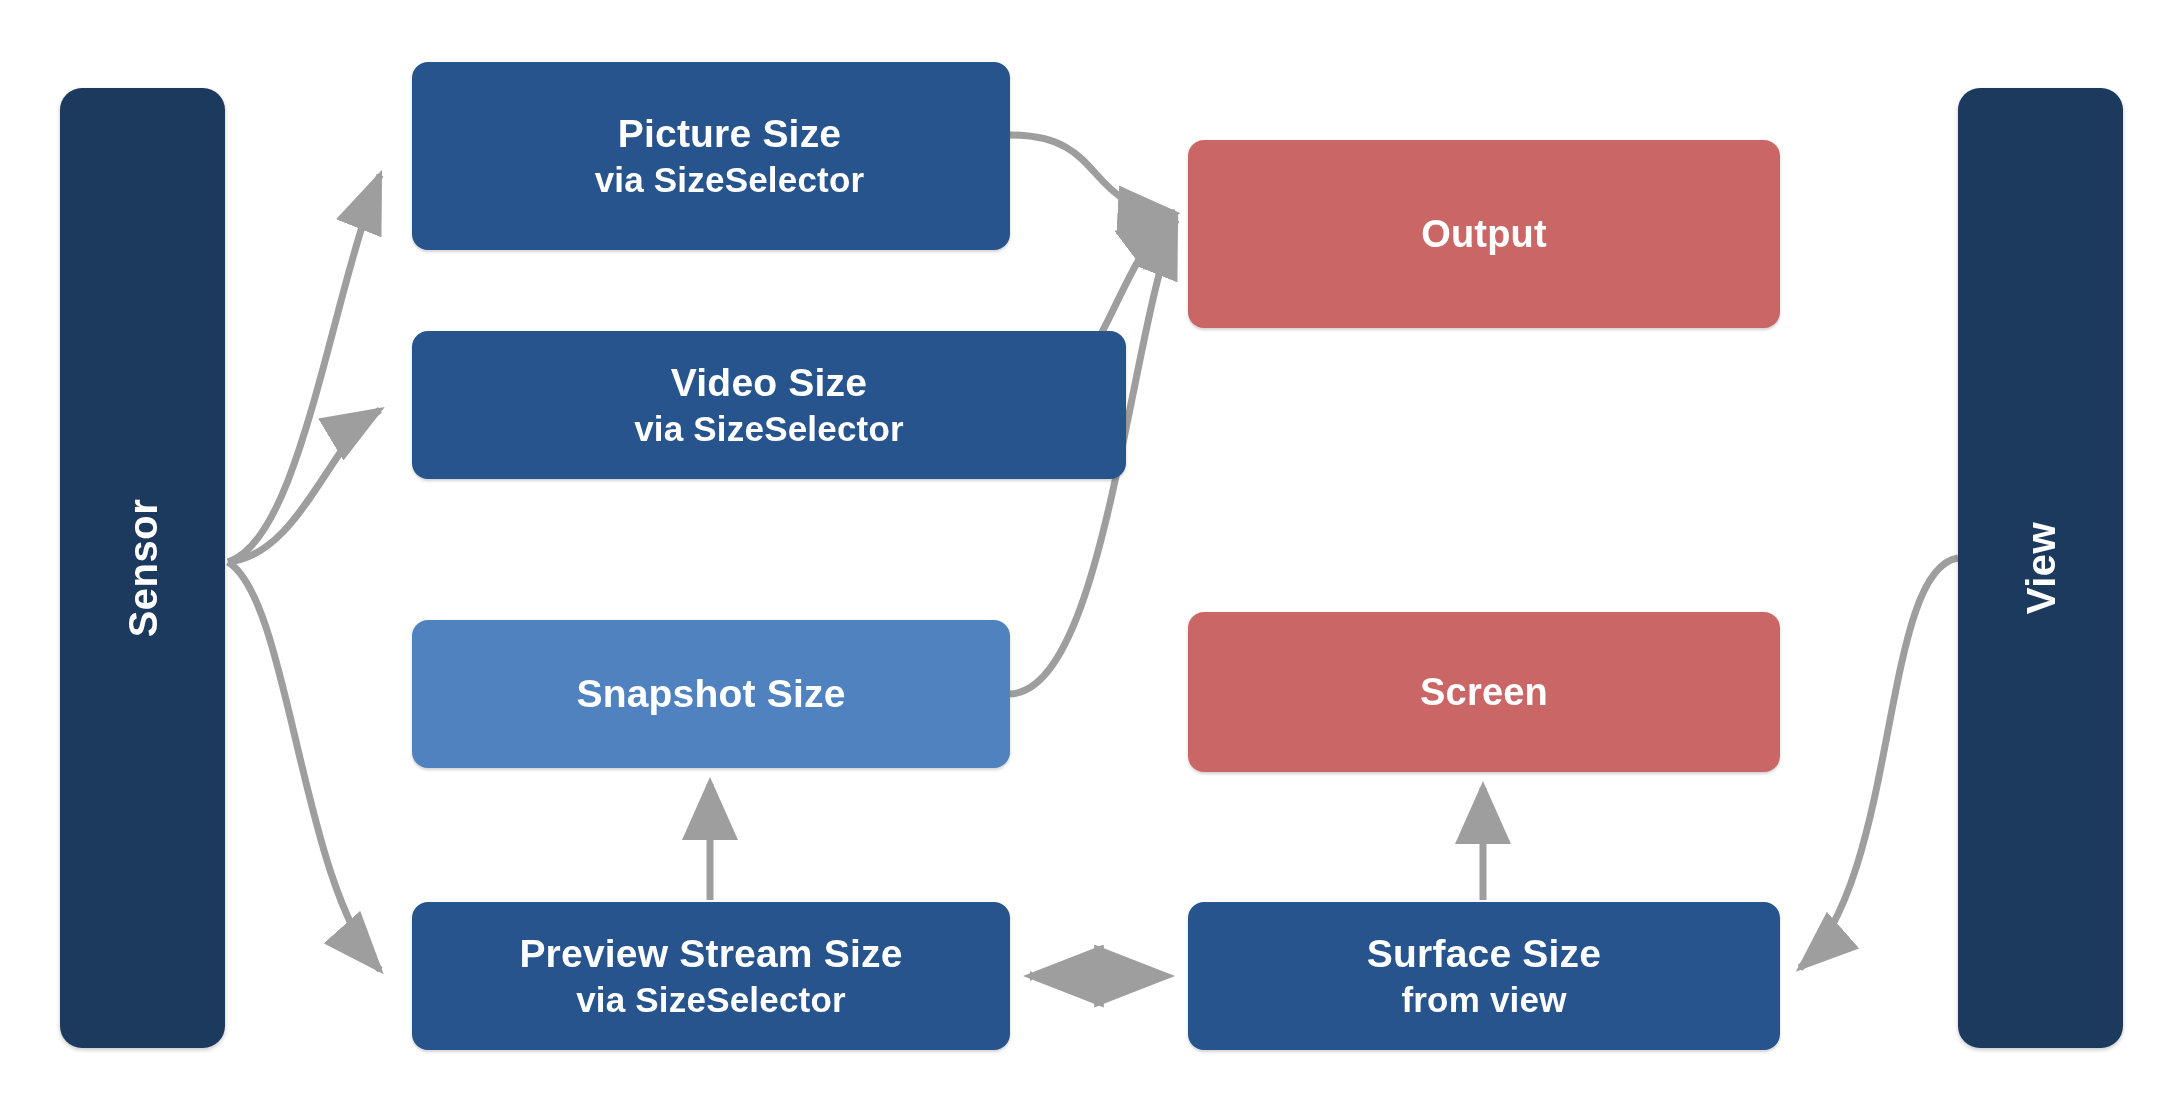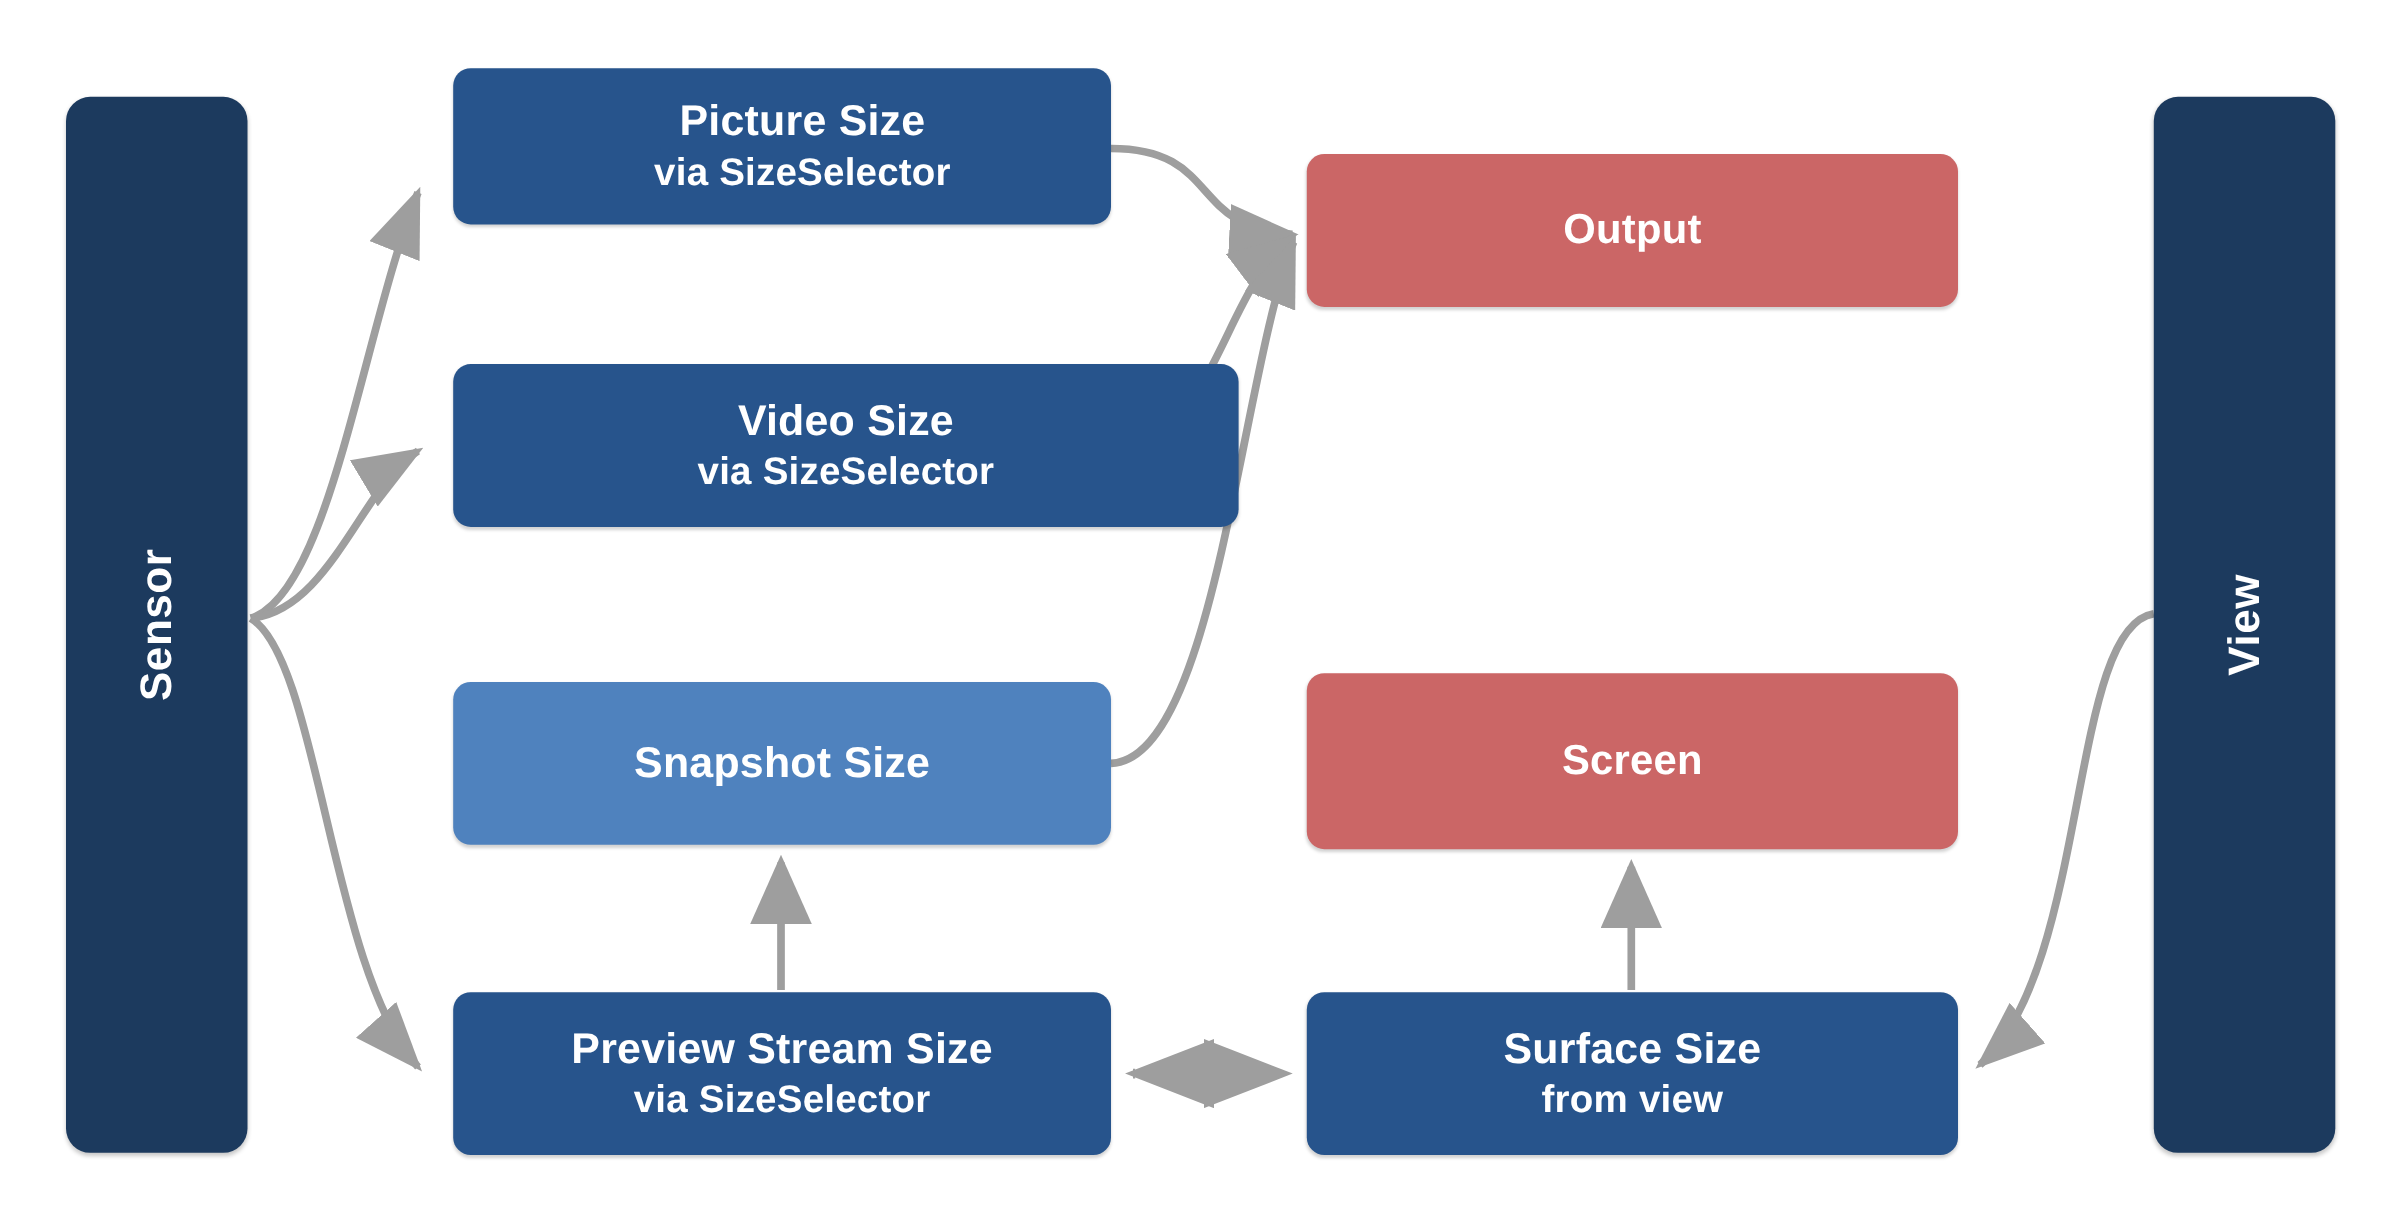--- a/index.html
+++ b/index.html
@@ -74,26 +74,26 @@
     color: #ffffff;
     font-weight: bold;
     font-size: 40px;
     letter-spacing: 0.5px;
   }
 
   
   #lane-sensor   { left: 60px;   top: 88px;  width: 165px; height: 960px; }
   #lane-view     { left: 1958px; top: 88px;  width: 165px; height: 960px; }
 
-  #node-picture  { left: 412px;  top: 62px;  width: 598px; height: 142px;  background: #27548c; padding-left: 37px; }
+  #node-picture  { left: 412px;  top: 62px;  width: 598px; height: 188px;  background: #27548c; padding-left: 37px; }
   #node-video    { left: 412px;  top: 331px; width: 714px; height: 148px;  background: #27548c; }
   #node-snapshot { left: 412px;  top: 620px; width: 598px; height: 148px;  background: #4f82be; }
   #node-preview  { left: 412px;  top: 902px; width: 598px; height: 148px;  background: #27548c; }
 
-  #node-output   { left: 1188px; top: 140px; width: 592px; height: 139px;  background: #cb6666; }
+  #node-output   { left: 1188px; top: 140px; width: 592px; height: 188px;  background: #cb6666; }
   #node-screen   { left: 1188px; top: 612px; width: 592px; height: 160px;  background: #cb6666; }
   #node-surface  { left: 1188px; top: 902px; width: 592px; height: 148px;  background: #27548c; }
 </style>
 </head>
 <body>
 
 <div id="diagram">
 
   <svg id="edges" viewBox="0 0 2182 1104" width="2182" height="1104" xmlns="http://www.w3.org/2000/svg">
     <defs>

